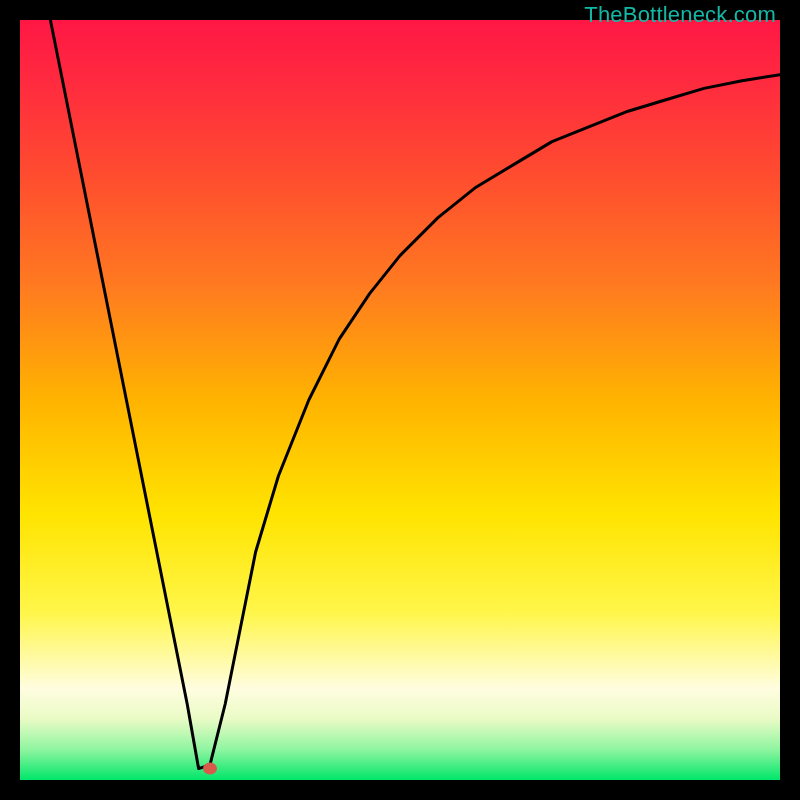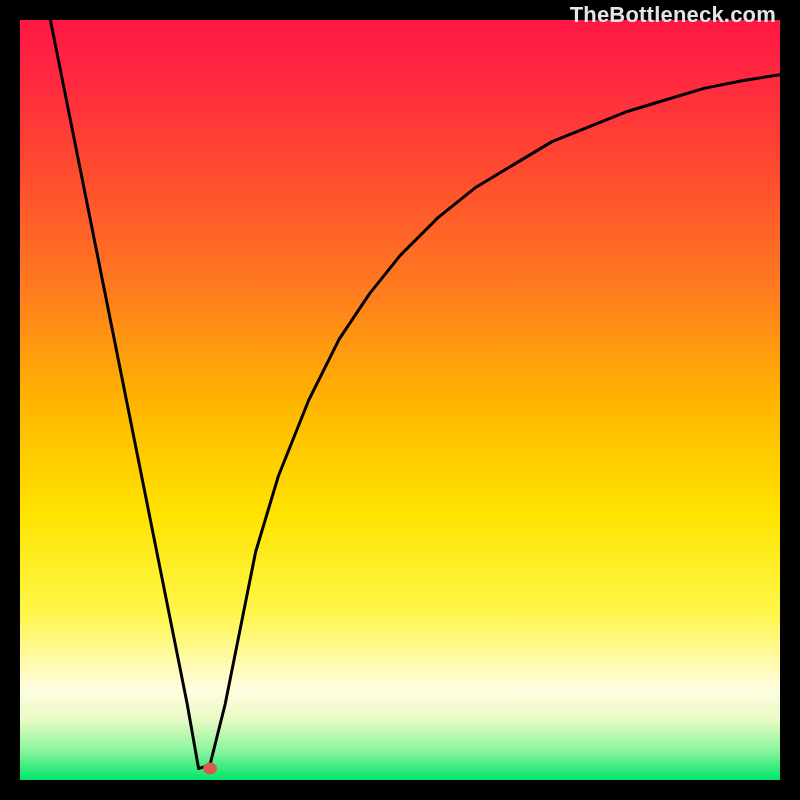--- a/index.html
+++ b/index.html
@@ -23,23 +23,23 @@
     position: absolute;
     left: 0;
     top: 0;
     width: 760px;
     height: 760px;
   }
   .watermark {
     position: absolute;
     top: 2px;
     right: 24px;
-    color: #e5e5e5;
+    color: #14b8a6;
     font-size: 22px;
-    font-weight: 700;
+    font-weight: 400;
     letter-spacing: 0.2px;
     text-align: right;
   }
 </style>
 </head>
 <body>
 
 <div class="frame">
   <svg class="plot-area" viewBox="0 0 760 760">
     <defs>

